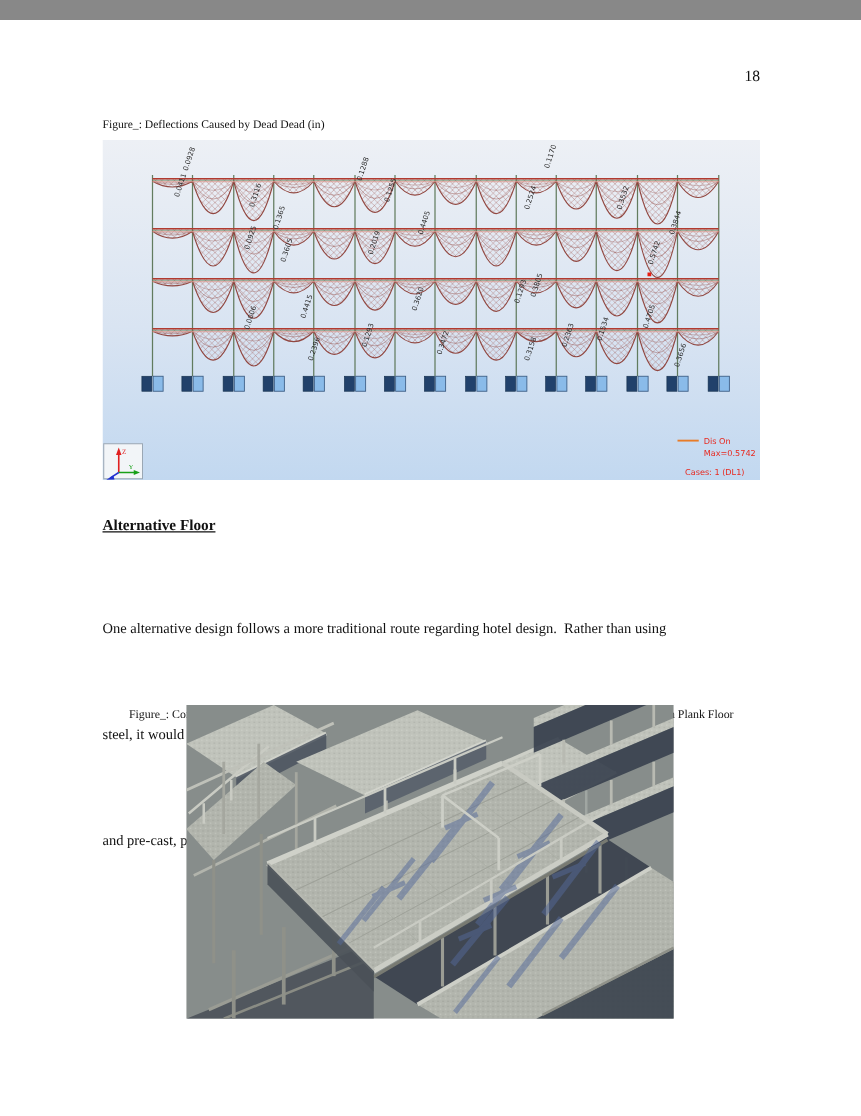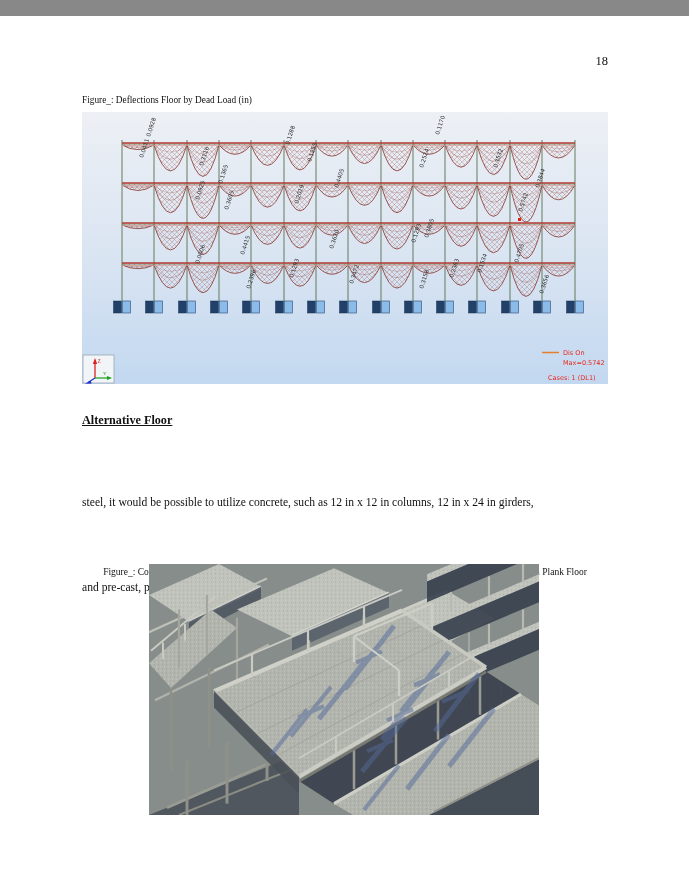--- a/index.html
+++ b/index.html
@@ -17,21 +17,21 @@
   .fig2{position:absolute;left:149px;top:548px;width:390px;height:251px;}
   svg{display:block;}
 </style>
 </head>
 <body>
 
 <div class="page">
 
   <div class="page-number">18</div>
 
-  <div class="caption cap1">Figure_: Deflections Floor by Dead Load (in)</div>
+  <div class="caption cap1">Figure_: Deflections Caused by Dead Dead (in)</div>
 
   <div class="fig1">
     <svg id="fig1" viewBox="0 0 526 272" width="526" height="272">
       <defs>
         <linearGradient id="figbg" x1="0" y1="0" x2="0" y2="1">
           <stop offset="0" stop-color="#edf0f5"></stop>
           <stop offset="0.55" stop-color="#d9e4f2"></stop>
           <stop offset="1" stop-color="#c2d8f0"></stop>
         </linearGradient>
         <pattern id="meshpat" width="5" height="5" patternUnits="userSpaceOnUse">
@@ -169,20 +169,21 @@
         <text x="481" y="243" font-size="6.5" fill="#e8281e">Dis On</text>
         <text x="481" y="252.5" font-size="6.5" fill="#e8281e">Max=0.5742</text>
         <text x="466" y="268" font-size="6.5" fill="#e8281e">Cases: 1 (DL1)</text>
       </g>
     </svg>
   </div>
 
   <div class="heading">Alternative Floor</div>
 
   <div class="para">
+    <div>One alternative design follows a more traditional route regarding hotel design.  Rather than using</div>
     <div>steel, it would be possible to utilize concrete, such as 12 in x 12 in columns, 12 in x 24 in girders,</div>
     <div>and pre-cast, post-tensioning planks for the floor system.</div>
   </div>
 
   <div class="caption cap2">
     <div>Figure_: Concrete Structure With 12 in x 12 in Columns, 12 in x 24 in beams, and 3 ft Wide Pre-cast, Post-Tension Plank Floor</div>
     <div>System</div>
   </div>
 
   <div class="fig2">

